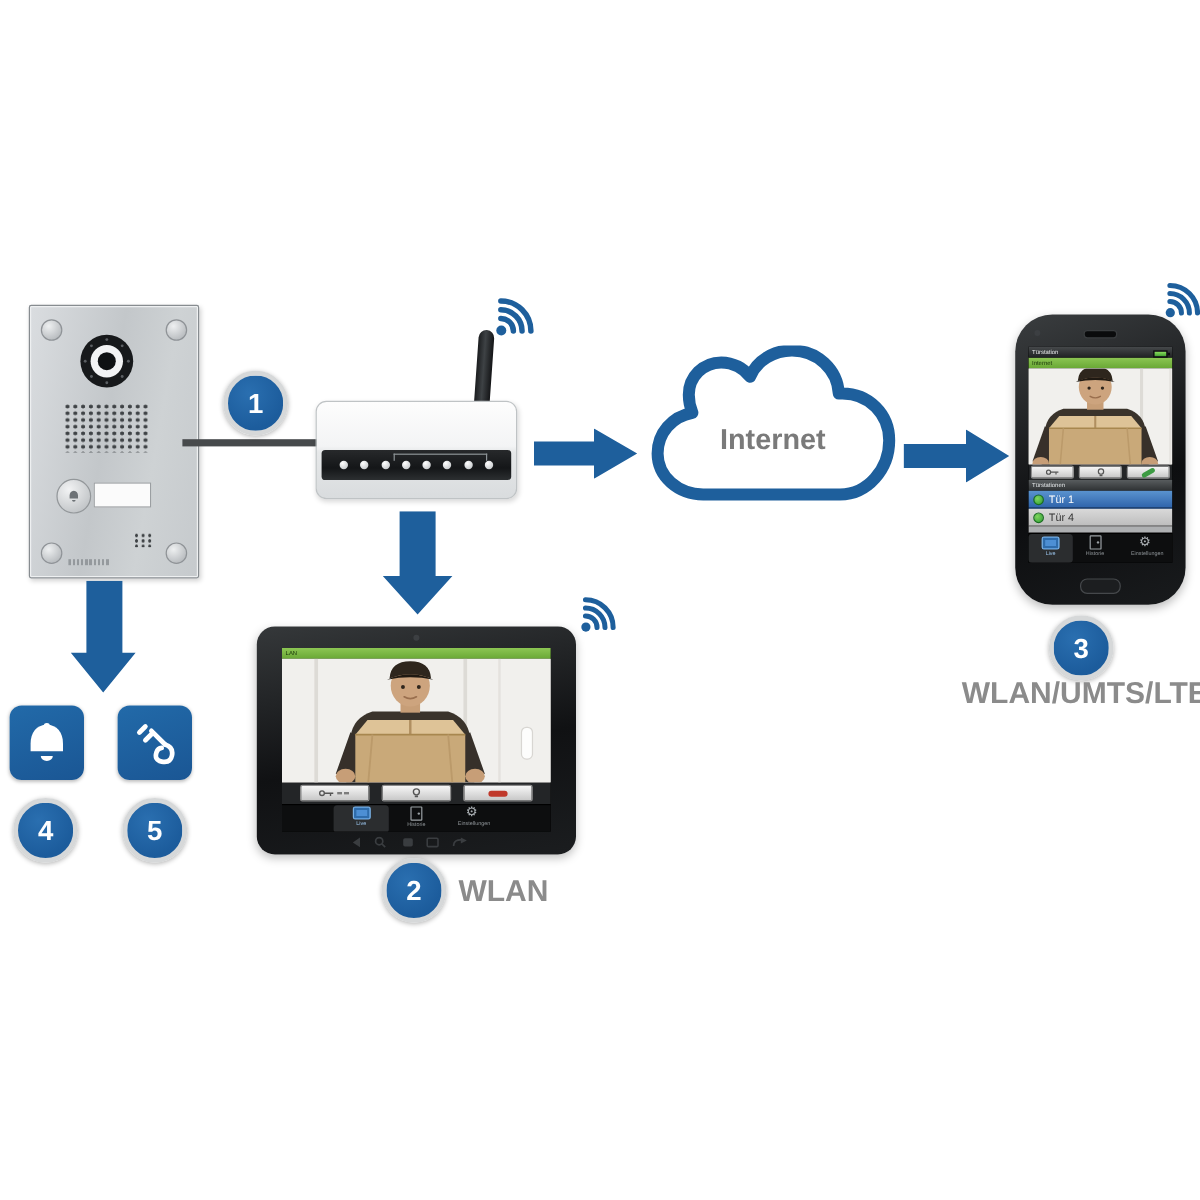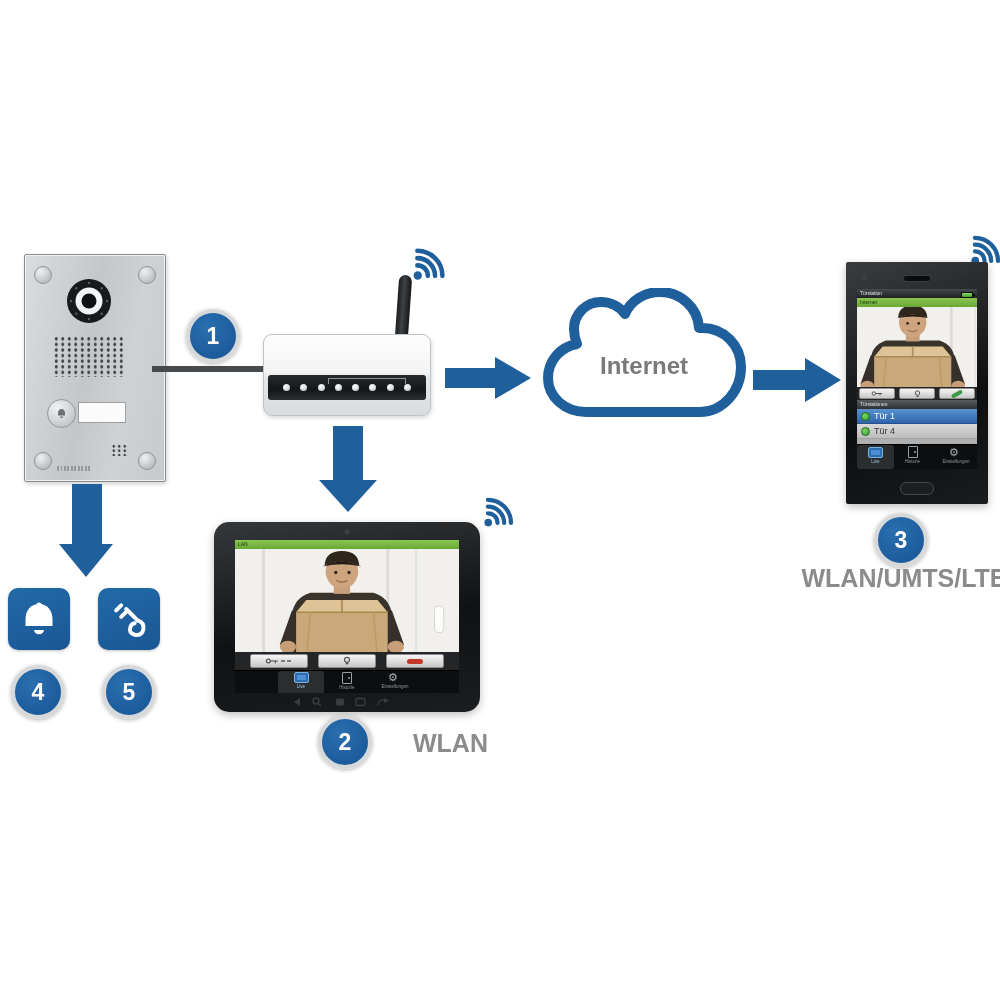--- a/index.html
+++ b/index.html
@@ -45,21 +45,21 @@
   .bracket{position:absolute;left:64px;top:43px;width:76px;height:5px;border:1px solid #8d9396;border-bottom:none;}
   .antenna{left:397px;top:275px;width:13px;height:65px;border-radius:7px 7px 3px 3px;
            background:linear-gradient(90deg,#1b1d1f,#3e4245 45%,#141517);transform:rotate(4deg);}
 
   
   .tablet{left:214px;top:522px;width:266px;height:190px;border-radius:15px;
           background:linear-gradient(170deg,#35383a,#101113 55%,#1b1d1f);
           box-shadow:0 3px 8px rgba(0,0,0,.25);}
   .tablet-screen{position:absolute;left:21px;top:18px;width:224px;height:153px;background:#000;
                  display:flex;flex-direction:column;overflow:hidden;}
-  .phone{left:846px;top:262px;width:142px;height:242px;border-radius:2px;
+  .phone{left:846px;top:262px;width:142px;height:242px;border-radius:31px;
          background:linear-gradient(160deg,#3a3d3f,#0d0e10 60%,#191b1d);
          box-shadow:0 3px 8px rgba(0,0,0,.25);}
   .phone-screen{position:absolute;left:11px;top:27px;width:120px;height:180px;background:#000;
                 display:flex;flex-direction:column;overflow:hidden;}
   .earpiece{position:absolute;left:50%;top:13px;transform:translateX(-50%);width:26px;height:5px;
             border-radius:3px;background:#0a0b0c;border:1px solid #3a3d3f;}
   .homebtn{position:absolute;left:50%;bottom:9px;transform:translateX(-50%);width:32px;height:11px;
            border-radius:6px;background:#1c1e20;border:1px solid #45484b;}
   .camdot{position:absolute;width:5px;height:5px;border-radius:50%;background:#3c3f42;}
 
@@ -378,21 +378,21 @@
         <rect x="64" y="1.5" width="9" height="7" rx="1" fill="none" stroke="#3a3d40" stroke-width="1.3"></rect>
         <path d="M86,8 q0,-6 8,-5" fill="none" stroke="#3a3d40" stroke-width="1.4"></path>
         <polygon points="92,1 97,3.5 92,6"></polygon>
       </g>
     </svg>
   </div>
 
   <div class="badge" style="left:318px;top:715px;">
     <span>2</span>
   </div>
-  <div class="lbl" style="left:382px;top:729px;font-size:25px;margin-left:31px;">WLAN</div>
+  <div class="lbl" style="left:382px;top:729px;font-size:25px;">WLAN</div>
 
   <div class="bluebox" style="left:8px;top:588px;">
     <svg width="38" height="40" viewBox="0 0 38 40">
       <circle cx="19" cy="6" r="2.6" fill="#ffffff"></circle>
       <path d="M19,5 C10.5,5 5.5,11.5 5.5,20.5 L5.5,27 L32.5,27 L32.5,20.5 C32.5,11.5 27.5,5 19,5 Z" fill="#ffffff"></path>
       <path d="M14,31 a5,4.2 0 0 0 10,0 Z" fill="#ffffff"></path>
     </svg>
   </div>
   <div class="bluebox" style="left:98px;top:588px;">
     <svg width="40" height="40" viewBox="0 0 56 56">

